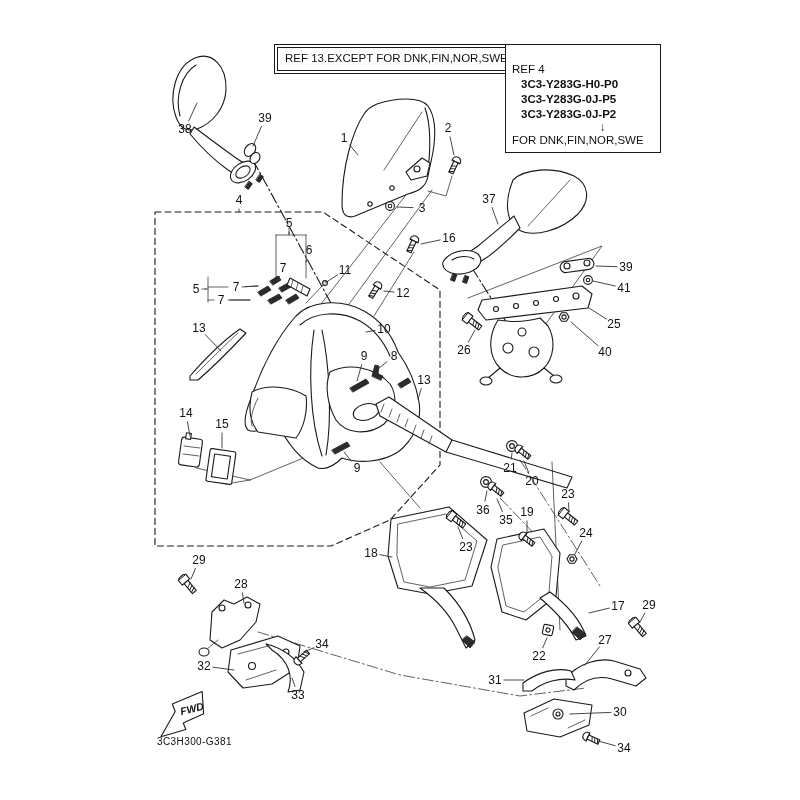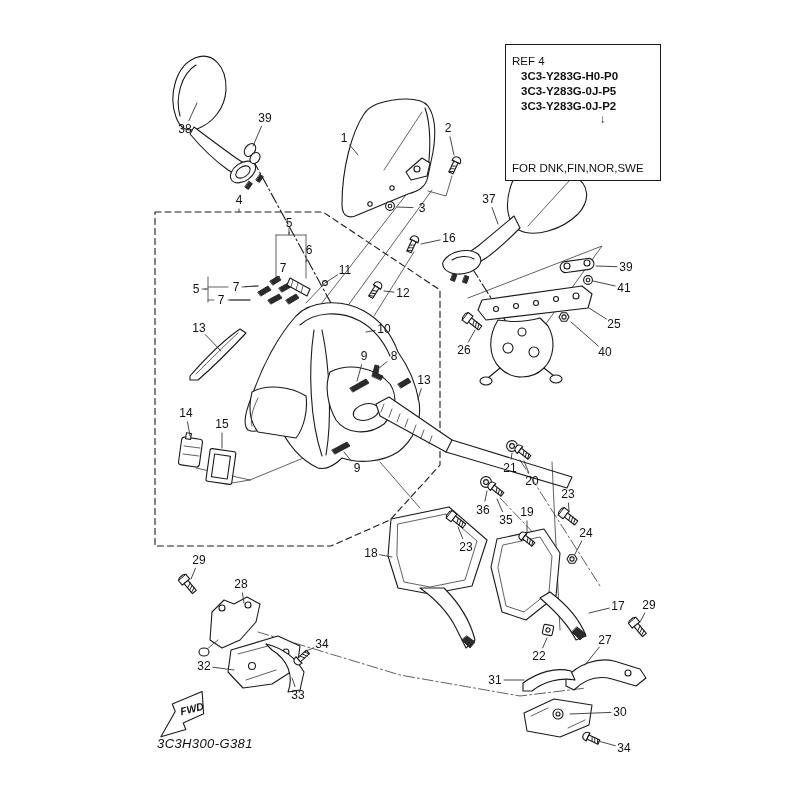--- a/index.html
+++ b/index.html
@@ -12,25 +12,25 @@
   .pdark{fill:#2b2b2b;stroke:#1a1a1a;stroke-width:0.8;}
   .thin{stroke:#3a3a3a;stroke-width:0.8;fill:none;}
   .dashed{stroke-dasharray:6 4;}
   .dd{stroke-dasharray:11 3 2 3;}
   #callouts-g text{font:12px "Liberation Sans",sans-serif;fill:#111;}
   #callouts-g line{stroke:#333;stroke-width:0.9;}
   #hardware-g line{stroke:#1a1a1a;stroke-width:0.9;}
   .notebox{position:absolute;background:#fff;border:1.6px solid #1a1a1a;}
   .ref13{left:277px;top:47px;height:22px;line-height:20px;padding:0 7px;font-size:11.5px;
          white-space:nowrap;outline:1px solid #1a1a1a;outline-offset:2px;}
-  .ref4{left:505px;top:44px;width:142px;padding:9px 6px 4px 6px;font-size:11.5px;line-height:15px;}
+  .ref4{left:505px;top:44px;width:142px;padding:17px 6px 4px 6px;font-size:11.5px;line-height:15px;}
   .ref4 .pn{padding-left:9px;white-space:nowrap;font-weight:bold;}
   .ref4 .arr{padding-left:88px;line-height:11px;}
-  .ref4 .applies{white-space:nowrap;margin-top:36px;}
-  .dwgnum{position:absolute;left:157px;top:736px;font-size:13px;letter-spacing:.4px;font-style:italic;}
+  .ref4 .applies{white-space:nowrap;}
+  .dwgnum{position:absolute;left:157px;top:736px;font-size:10px;letter-spacing:.4px;}
   .fwdtext{font:italic bold 10.5px "Liberation Sans",sans-serif;fill:#111;}
 </style>
 </head>
 <body>
 
 <div class="stage">
 
 <svg width="800" height="800" viewBox="0 0 800 800">
 
   <g>
@@ -445,20 +445,23 @@
         <text x="241" y="588" text-anchor="middle">28</text>
         <line x1="313.8" y1="647.7" x2="304" y2="652"></line>
         <text x="322" y="648" text-anchor="middle">34</text>
         <line x1="212.9" y1="667.2" x2="234" y2="670"></line>
         <text x="204" y="670" text-anchor="middle">32</text>
         <line x1="295.0" y1="686.5" x2="292" y2="678"></line>
         <text x="298" y="699" text-anchor="middle">33</text>
       </g>
 </svg>
 
+<div class="notebox ref13">
+  <span>REF 13.EXCEPT FOR DNK,FIN,NOR,SWE</span>
+</div>
 
 <div class="notebox ref4">
   <div>REF 4</div>
   <div class="pn">3C3-Y283G-H0-P0</div>
   <div class="pn">3C3-Y283G-0J-P5</div>
   <div class="pn">3C3-Y283G-0J-P2</div>
   <div class="arr">↓</div>
   <div class="applies">FOR DNK,FIN,NOR,SWE</div>
 </div>
 

